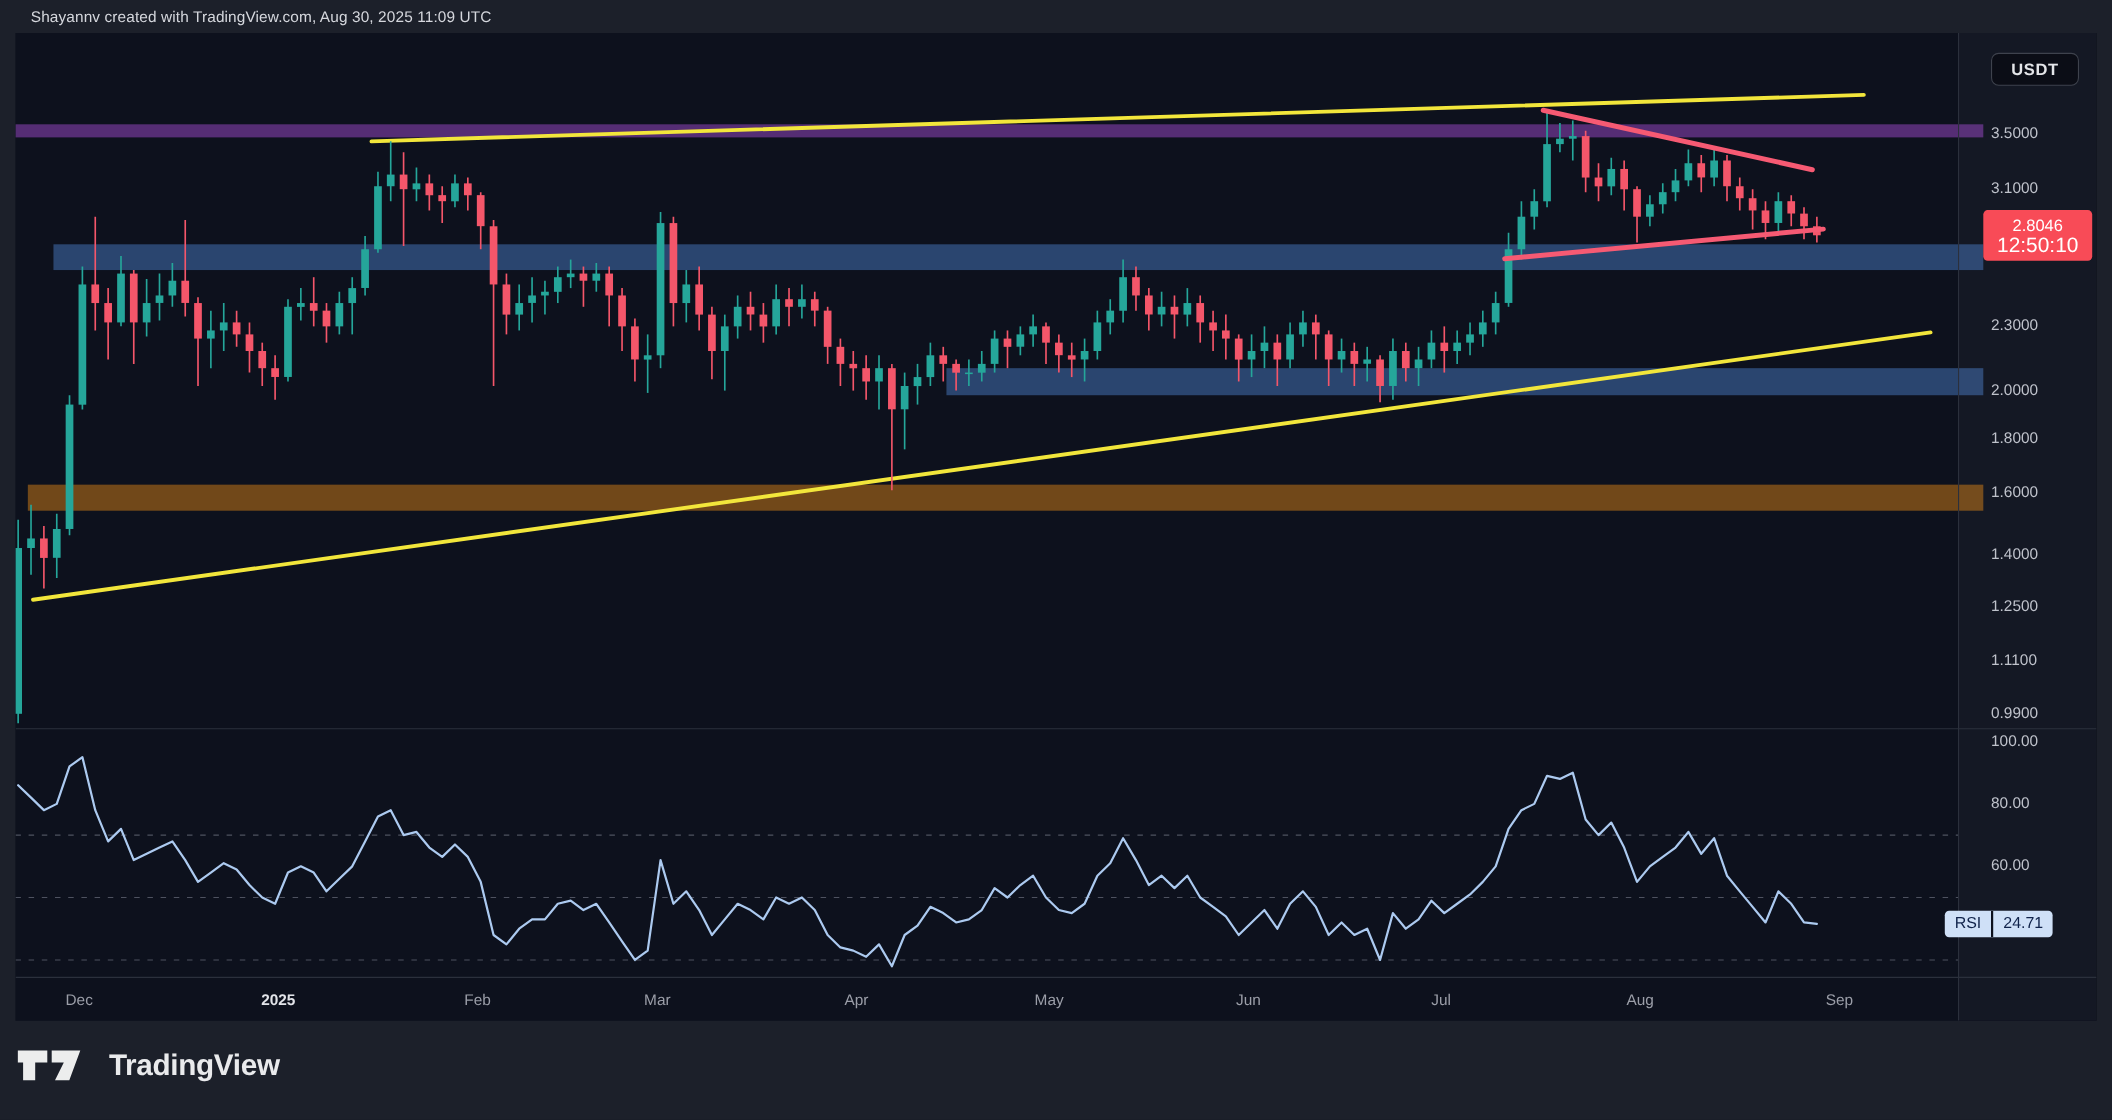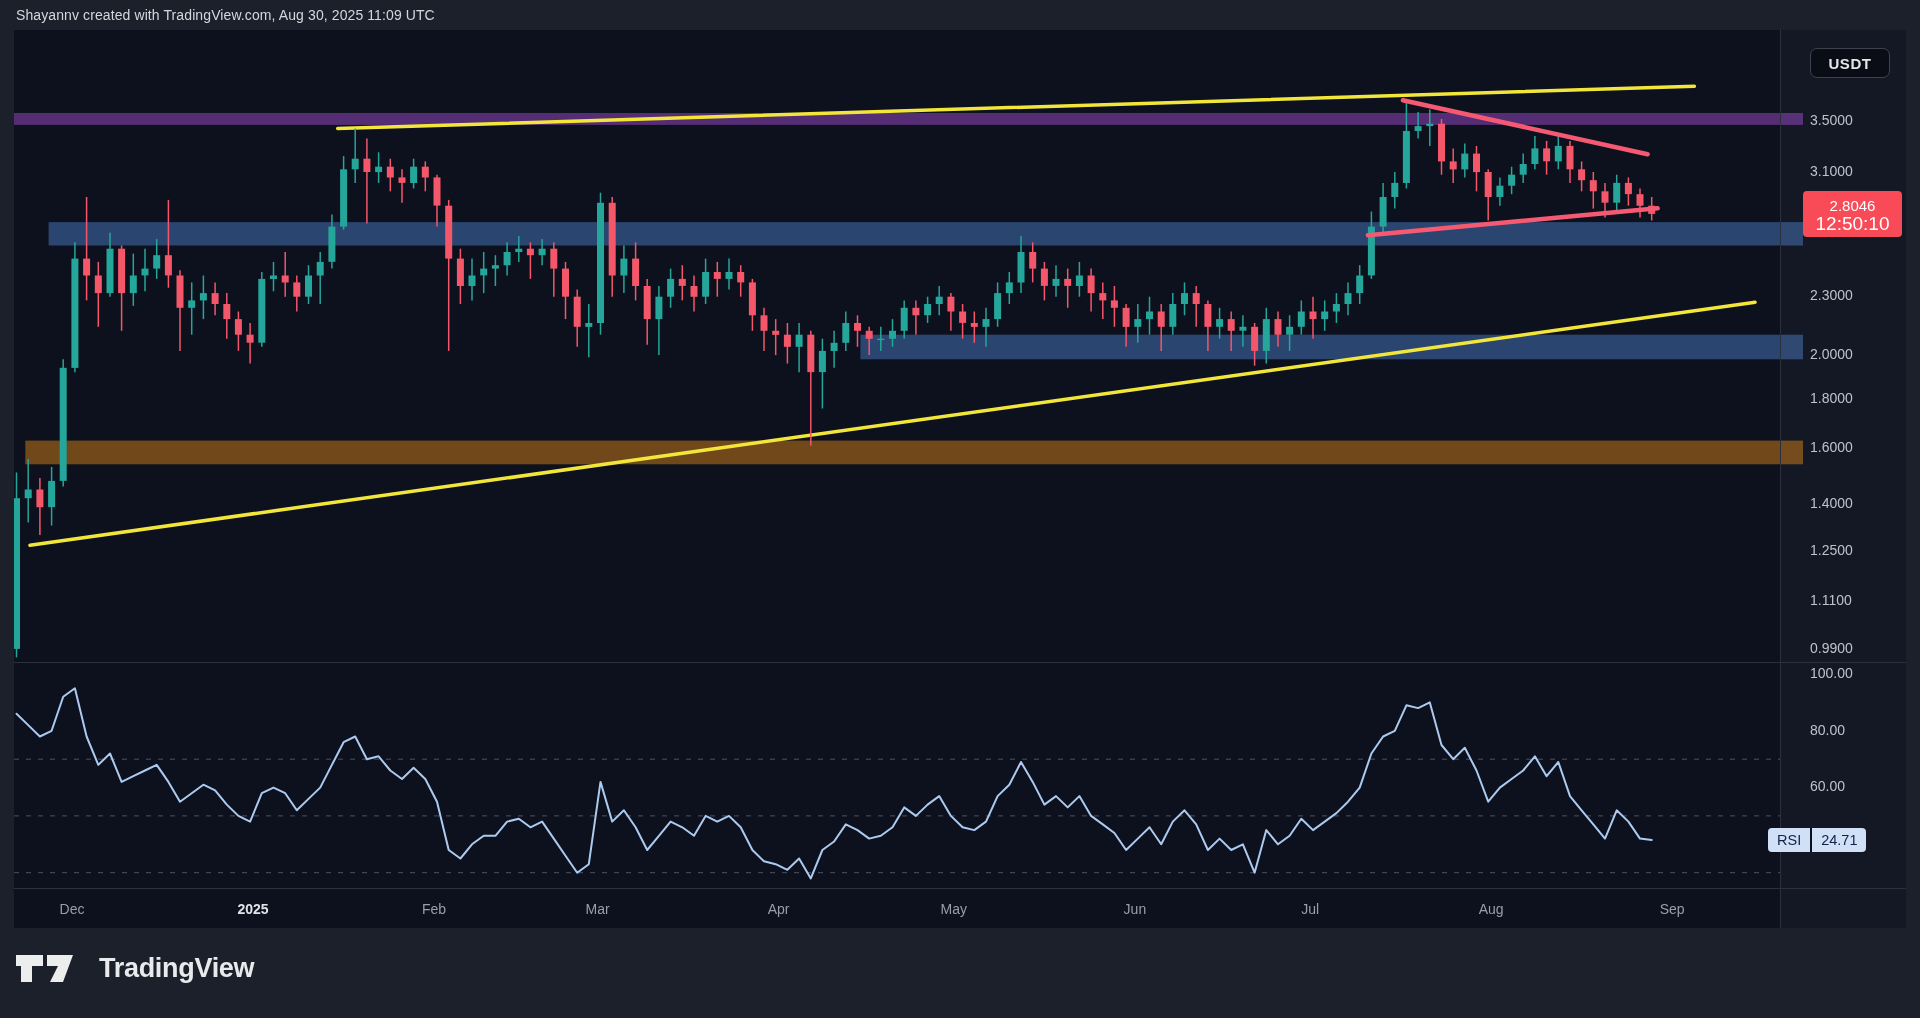--- a/index.html
+++ b/index.html
@@ -1,18 +1,18 @@
 <!DOCTYPE html>
 <html><head>
 <meta charset="utf-8">
 <style>
   html,body{margin:0;padding:0;background:#1c202a;width:1920px;height:1018px;overflow:hidden;
     font-family:"Liberation Sans",sans-serif;-webkit-font-smoothing:antialiased;}
   .page{position:relative;width:1920px;height:1018px;background:#1c202a;}
-  .header{position:absolute;left:0;top:0;width:1520px;height:30px;padding-left:28px;}
+  .header{position:absolute;left:12px;top:0;width:1520px;height:30px;padding-left:28px;}
   .header span{position:absolute;left:16px;top:7px;font-size:14px;color:#d5d7dd;letter-spacing:.1px;}
   .widget{position:absolute;left:14px;top:30px;width:1892px;height:898px;background:#0d111d;overflow:hidden;}
   #chart-svg-host{position:absolute;left:0;top:0;width:1892px;height:1008px;}
   svg text{font-family:"Liberation Sans",sans-serif;}
   .usdt{position:absolute;left:1796px;top:18px;width:80px;height:30px;background:rgba(9,12,20,.85);
     border:1px solid #3e424d;border-radius:7px;color:#e4e5e9;font-size:15px;font-weight:600;
     letter-spacing:.6px;font-family:"Liberation Sans",sans-serif;cursor:pointer;}
   .price-badge{position:absolute;left:1789px;width:99px;height:46px;border-radius:4px;
     display:flex;flex-direction:column;align-items:center;justify-content:center;color:#fff;}
   .price-badge .pv{font-size:15px;line-height:19px;}

